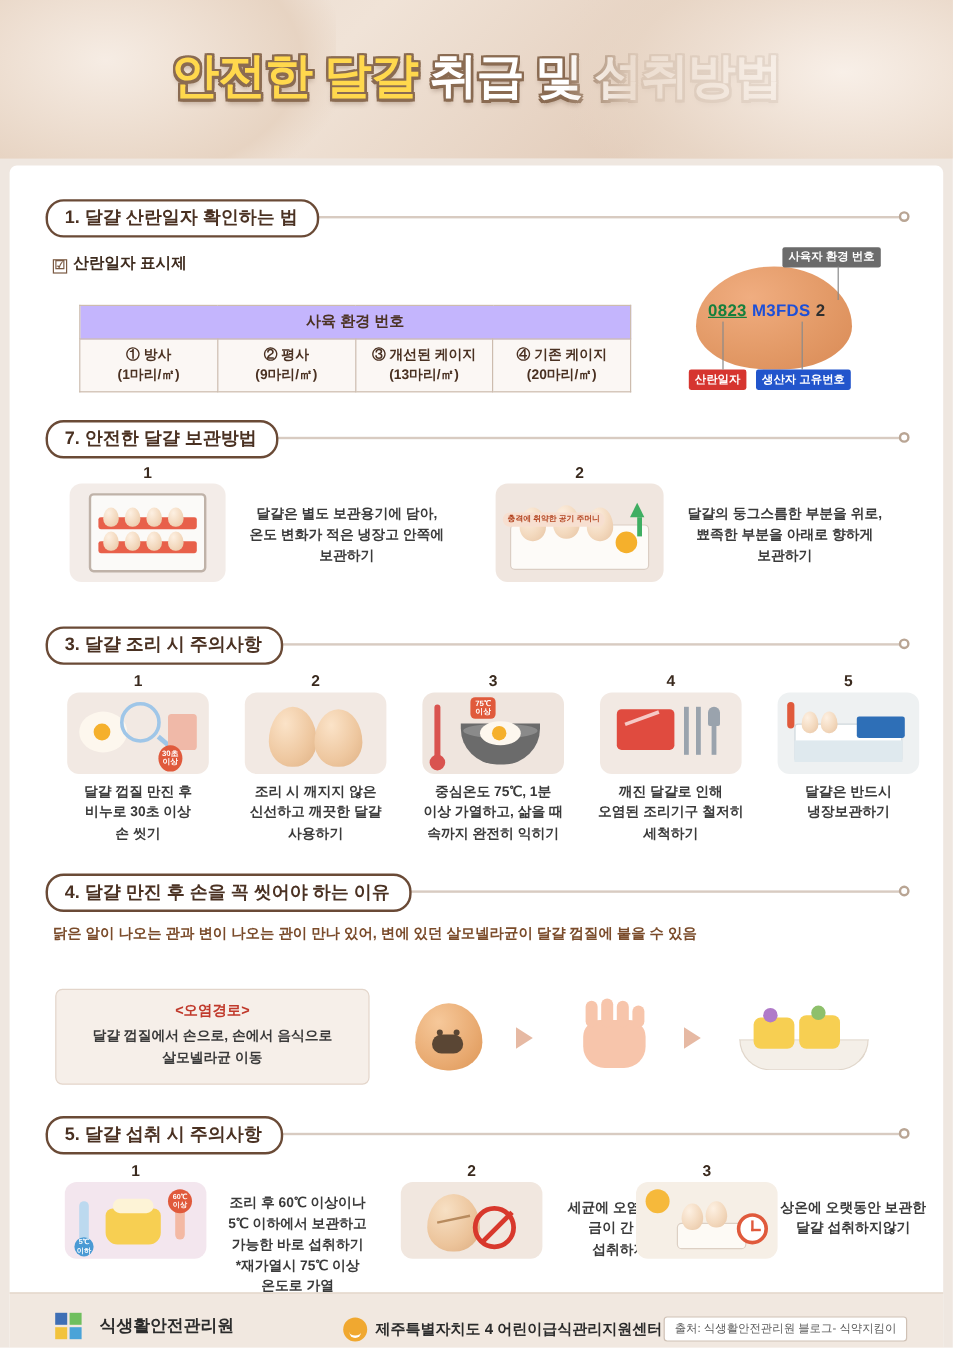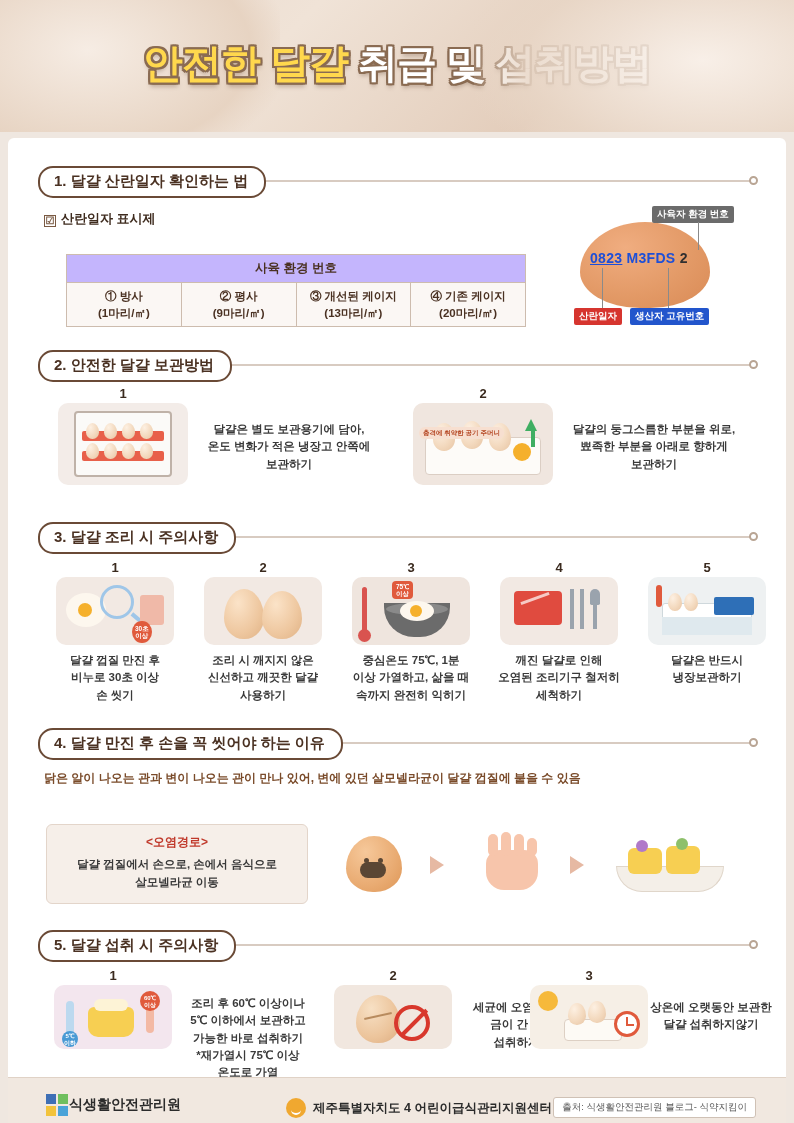--- a/index.html
+++ b/index.html
@@ -98,21 +98,21 @@
   .egg-wrap { position:absolute; left:560px; top:46px; width:200px; height:120px; }
   .egg-shape {
     position:absolute; left:12px; top:10px; width:130px; height:86px;
     background: radial-gradient(ellipse at 35% 30%, #f0ad80 0%, #e39a67 55%, #d98a55 100%);
     border-radius:50% 50% 46% 46%/58% 58% 42% 42%;
   }
   .stamp-code {
     position:absolute; left:22px; top:38px; font-size:14px; font-weight:bold;
     letter-spacing:.3px;
   }
-  .stamp-code .c1 { color:#1d4ed8; text-decoration:underline; }
+  .stamp-code .c1 { color:#15803d; text-decoration:underline; }
   .stamp-code .c2 { color:#1d4fd8; }
   .stamp-code .c3 { color:#2f2f2f; }
   .tag {
     position:absolute; font-size:9.5px; font-weight:bold; color:#fff;
     padding:2px 5px; border-radius:2px; white-space:nowrap;
   }
   .tag.red { background:#d6352f; }
   .tag.blue { background:#2255cc; }
   .tag.gray { background:#6b6b6b; }
   .tag-line { position:absolute; background:#8a8a8a; width:1px; }
@@ -151,21 +151,21 @@
     position:absolute; left:38px; top:96px; width:262px; height:80px;
     background:#f6efe9; border:1px solid #e3d5ca; border-radius:6px;
     text-align:center; padding-top:9px;
   }
   .s4-box .t { font-size:12px; font-weight:bold; color:#c0392b; }
   .s4-box .d { font-size:11.5px; color:#3a3a3a; line-height:1.6; margin-top:4px; font-weight:bold;}
   .flow { position:absolute; left:330px; top:92px; width:420px; height:88px; }
   .arrow { position:absolute; top:36px; width:0;height:0; border-left:14px solid #e6b9a3; border-top:9px solid transparent; border-bottom:9px solid transparent;}
 
   
-  .f-logo { position:absolute; left:38px; top:16px; display:flex; align-items:center; gap:1px;}
+  .f-logo { position:absolute; left:38px; top:16px; display:flex; align-items:center; gap:15px;}
   .f-logo .sq { width:22px;height:22px; display:grid; grid-template-columns:1fr 1fr; grid-template-rows:1fr 1fr; gap:1.5px;}
   .f-logo .sq i { display:block; }
   .f-logo-text { font-size:14px; font-weight:bold; color:#2b2b2b; }
   .f-center { position:absolute; left:278px; top:20px; display:flex; align-items:center; gap:7px;}
   .f-center .smile { width:20px;height:20px;border-radius:50%;background:#f0a830; position:relative;}
   .f-center .smile:after{content:"";position:absolute;left:5px;top:10px;width:10px;height:5px;border-bottom:2px solid #fff;border-radius:0 0 8px 8px;}
   .f-center-text{ font-size:12.5px; font-weight:bold; color:#2b2b2b;}
   .f-src {
     position:absolute; right:30px; top:19px; font-size:9.5px; color:#5a5a5a;
     border:1px solid #cfc1b5; background:#fff; border-radius:3px; padding:3px 8px;
@@ -220,21 +220,21 @@
       <div class="tag blue" style="left:62px; top:96px;">생산자 고유번호</div>
       <div class="tag-line" style="left:34px; top:56px; height:40px;"></div>
       <div class="tag-line" style="left:100px; top:56px; height:40px;"></div>
     </div>
   </div>
 
   <div class="sec" style="top:212px; height:170px;">
     <div class="sec-head">
       <div class="sec-line"></div>
       <div class="sec-dot"></div>
-      <span class="sec-pill">2. 안전한 달걀 보관방법</span>
+      <span class="sec-pill">7. 안전한 달걀 보관방법</span>
     </div>
 
     <div class="items" style="top:36px;">
 
       <div class="item" style="left:40px; top:0; width:150px;">
         <div class="num">1</div>
         <div class="pic pic-frame" style="width:130px;height:82px;">
           <div style="position:absolute;left:16px;top:8px;width:98px;height:66px;border:2px solid #bfb2a8;border-radius:4px;background:#fbfaf8;"></div>
           <div style="position:absolute;left:24px;top:28px;width:82px;height:10px;background:#e8604a;border-radius:2px;"></div>
           <div style="position:absolute;left:24px;top:48px;width:82px;height:10px;background:#e8604a;border-radius:2px;"></div>

